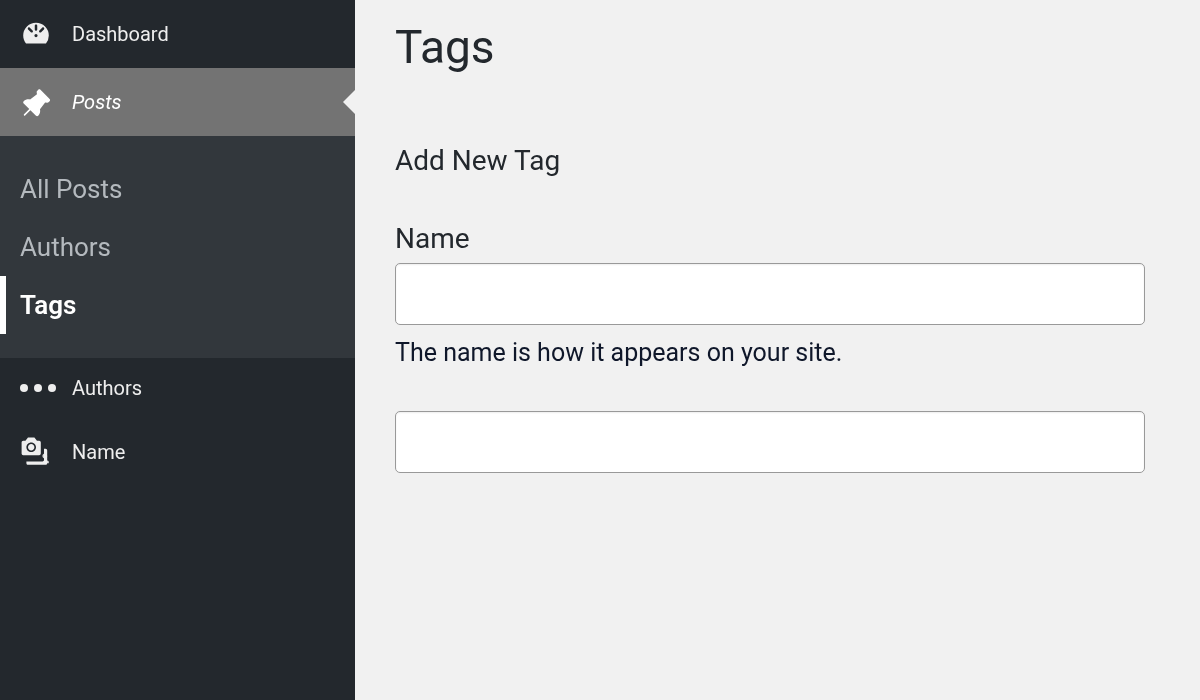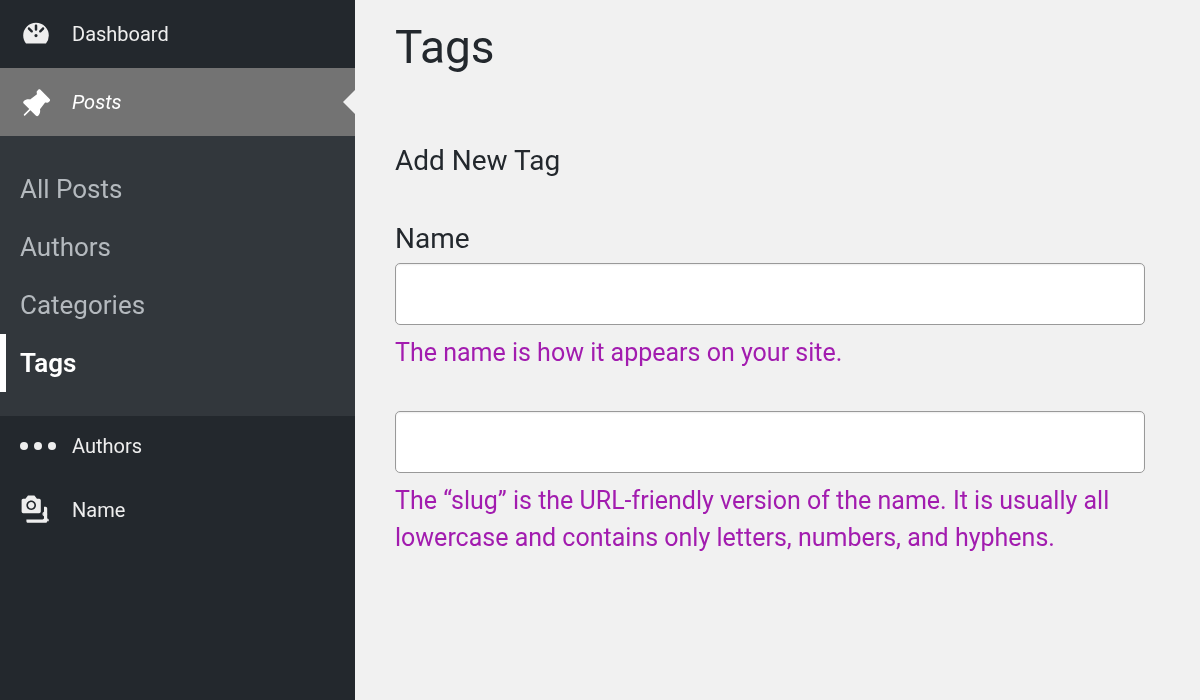--- a/index.html
+++ b/index.html
@@ -109,21 +109,21 @@
       height: 62px;
       font-size: 24px;
       padding: 8px 12px;
       border: 1px solid #999;
       border-radius: 5px;
       background: #fff;
       box-shadow: inset 0 1px 2px rgba(0,0,0,0.07);
     }
     .field-help {
       font-size: 25px;
-      color: #a21caf;
+      color: #0f172a;
       margin-top: 10px;
       max-width: 760px;
       line-height: 1.45;
     }
     svg {
       fill: currentColor;
     }
     .dots-icon {
       display: flex;
       gap: 6px;
@@ -154,21 +154,20 @@
       <svg width="32" height="32" viewBox="0 0 20 20">
           <path d="M17.6 7.2l-4.8-4.8c-.4-.4-1-.4-1.4 0l-.7.7c-.2.2-.3.5-.3.7l.2 1.4-4.3 3.2c-1.4-.3-2.9 0-4 1.1-.4.4-.4 1 0 1.4l3.5 3.5-3.3 3.3c-.2.2-.2.5 0 .7.2.2.5.2.7 0l3.3-3.3 3.5 3.5c.4.4 1 .4 1.4 0 1.1-1.1 1.4-2.6 1.1-4l3.2-4.3 1.4.2c.3 0 .5-.1.7-.3l.7-.7c.4-.4.4-1 0-1.4z"></path>
         </svg>
     </span>
     <span>Posts</span>
   </div>
 
   <div class="sidebar-submenu">
     <div class="sidebar-sub-item">All Posts</div>
     <div class="sidebar-sub-item">Authors</div>
-    <div class="sidebar-sub-item">Categories</div>
     <div class="sidebar-sub-item current">Tags</div>
   </div>
 
   <div class="sidebar-main-item">
     <span class="icon-wrap">
       <span class="dots-icon">
           <span></span>
           <span></span>
           <span></span>
         </span>
@@ -194,15 +193,14 @@
   <h2 class="section-title">Add New Tag</h2>
 
   <div class="form-field">
     <label class="field-label">Name</label>
     <input type="text" class="text-input" value="" style="">
     <p class="field-help">The name is how it appears on your site.</p>
   </div>
 
   <div class="form-field">
     <input type="text" class="text-input" value="" style="">
-    <p class="field-help">The “slug” is the URL-friendly version of the name. It is usually all lowercase and contains only letters, numbers, and hyphens.</p>
   </div>
 </div>
 
 </body></html>

